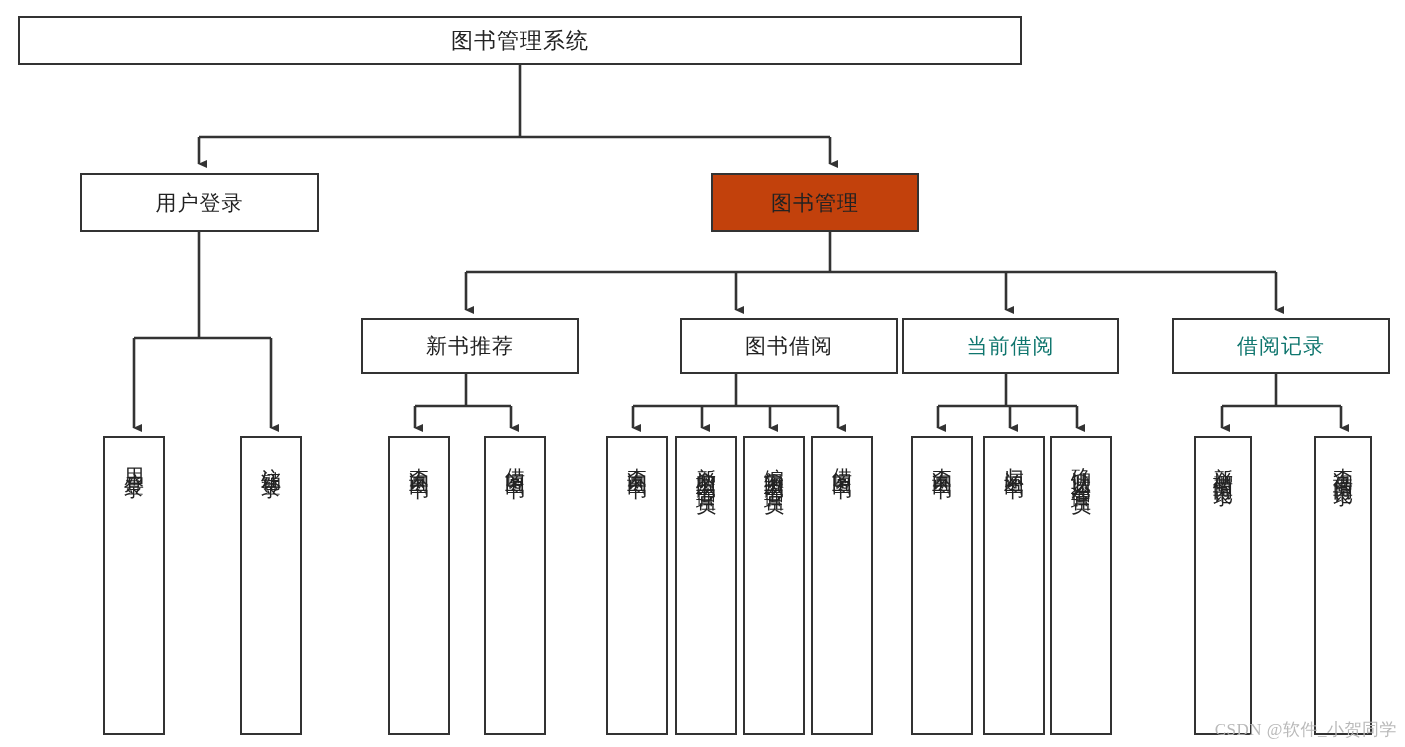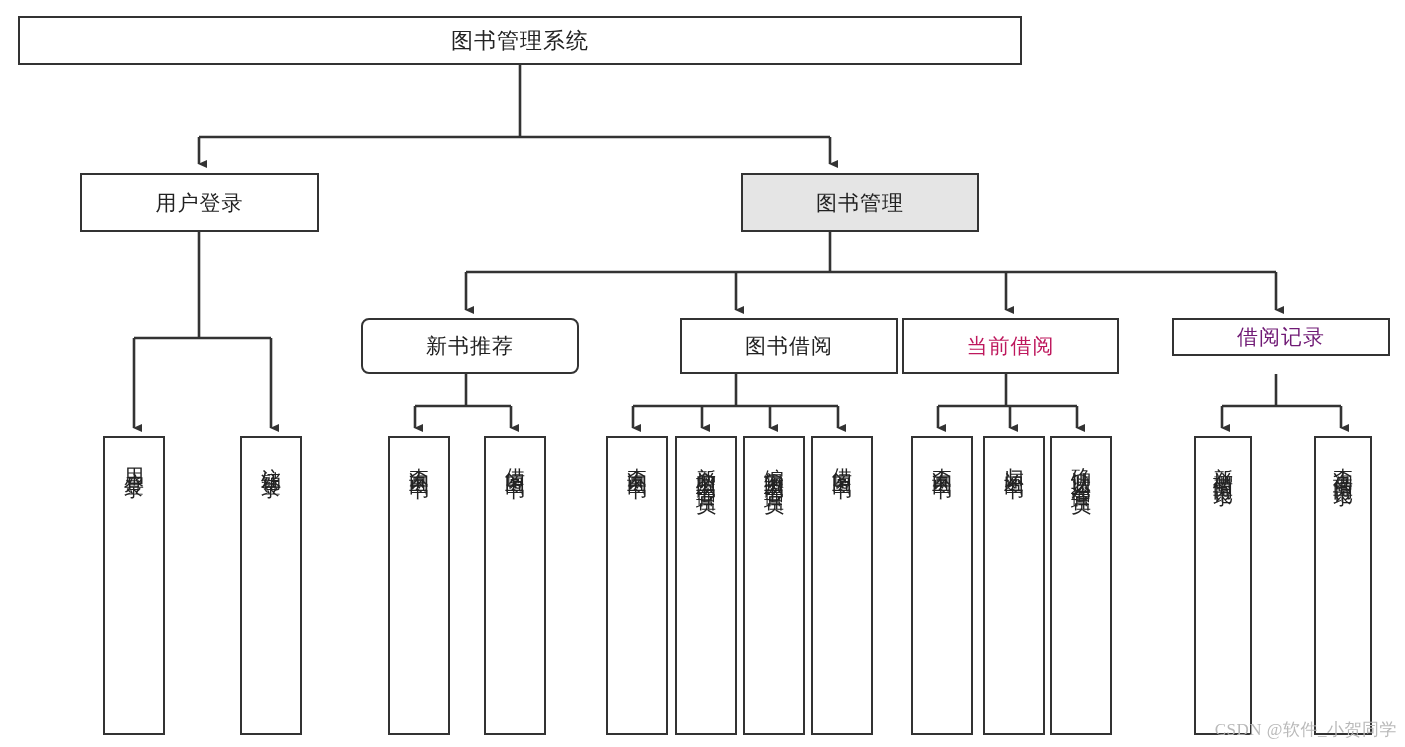--- a/index.html
+++ b/index.html
@@ -66,26 +66,26 @@
       <path d="M1276,374 L1276,406"></path>
       <path d="M1222,406 L1341,406"></path>
       <path d="M1222,406 L1222,428" marker-end="url(#ah)"></path>
       <path d="M1341,406 L1341,428" marker-end="url(#ah)"></path>
     </g>
   </svg>
 
   <div class="node h root" style="left: 18px; top: 16px; width: 1004px; height: 49px; border-color: rgb(51, 51, 51); background: rgb(255, 255, 255); color: rgb(34, 34, 34);">图书管理系统</div>
 
   <div class="node h" style="left: 80px; top: 173px; width: 239px; height: 59px; border-color: rgb(51, 51, 51); background: rgb(255, 255, 255); color: rgb(34, 34, 34);">用户登录</div>
-  <div class="node h" style="left: 711px; top: 173px; width: 238px; height: 59px; border-color: rgb(51, 51, 51); background: #e5e5e5; color: rgb(34, 34, 34); margin-left: 30px;">图书管理</div>
+  <div class="node h" style="left: 711px; top: 173px; width: 208px; height: 59px; border-color: rgb(51, 51, 51); background: #c2410c; color: rgb(34, 34, 34);">图书管理</div>
 
-  <div class="node h" style="left: 361px; top: 318px; width: 218px; height: 56px; border-color: rgb(51, 51, 51); background: rgb(255, 255, 255); color: rgb(34, 34, 34); border-radius: 8px;">新书推荐</div>
+  <div class="node h" style="left: 361px; top: 318px; width: 218px; height: 56px; border-color: rgb(51, 51, 51); background: rgb(255, 255, 255); color: rgb(34, 34, 34);">新书推荐</div>
   <div class="node h" style="left: 632px; top: 318px; width: 218px; height: 56px; border-color: rgb(51, 51, 51); background: rgb(255, 255, 255); color: rgb(34, 34, 34); margin-left: 48px;">图书借阅</div>
-  <div class="node h" style="left: 902px; top: 318px; width: 217px; height: 56px; border-color: rgb(51, 51, 51); background: rgb(255, 255, 255); color: #be185d;">当前借阅</div>
-  <div class="node h" style="left: 1172px; top: 318px; width: 218px; height: 38px; border-color: rgb(51, 51, 51); background: rgb(255, 255, 255); color: #701a75;">借阅记录</div>
+  <div class="node h" style="left: 902px; top: 318px; width: 217px; height: 56px; border-color: rgb(51, 51, 51); background: rgb(255, 255, 255); color: #0f766e;">当前借阅</div>
+  <div class="node h" style="left: 1172px; top: 318px; width: 218px; height: 56px; border-color: rgb(51, 51, 51); background: rgb(255, 255, 255); color: #0f766e;">借阅记录</div>
 
   <div class="node v" style="left: 103px; top: 436px; width: 62px; height: 299px; border-color: rgb(51, 51, 51); background: rgb(255, 255, 255); color: rgb(34, 34, 34);">用户登录</div>
   <div class="node v" style="left: 240px; top: 436px; width: 62px; height: 299px; border-color: rgb(51, 51, 51); background: rgb(255, 255, 255); color: rgb(34, 34, 34);">注销登录</div>
   <div class="node v" style="left: 388px; top: 436px; width: 62px; height: 299px; border-color: rgb(51, 51, 51); background: rgb(255, 255, 255); color: rgb(34, 34, 34);">查询图书</div>
   <div class="node v" style="left: 484px; top: 436px; width: 62px; height: 299px; border-color: rgb(51, 51, 51); background: rgb(255, 255, 255); color: rgb(34, 34, 34);">借阅图书</div>
   <div class="node v" style="left: 606px; top: 436px; width: 62px; height: 299px; border-color: rgb(51, 51, 51); background: rgb(255, 255, 255); color: rgb(34, 34, 34);">查询图书</div>
   <div class="node v" style="left: 675px; top: 436px; width: 62px; height: 299px; border-color: rgb(51, 51, 51); background: rgb(255, 255, 255); color: rgb(34, 34, 34);">新增图书（管理员）</div>
   <div class="node v" style="left: 743px; top: 436px; width: 62px; height: 299px; border-color: rgb(51, 51, 51); background: rgb(255, 255, 255); color: rgb(34, 34, 34);">编辑图书（管理员）</div>
   <div class="node v" style="left: 811px; top: 436px; width: 62px; height: 299px; border-color: rgb(51, 51, 51); background: rgb(255, 255, 255); color: rgb(34, 34, 34);">借阅图书</div>
   <div class="node v" style="left: 911px; top: 436px; width: 62px; height: 299px; border-color: rgb(51, 51, 51); background: rgb(255, 255, 255); color: rgb(34, 34, 34);">查询图书</div>

